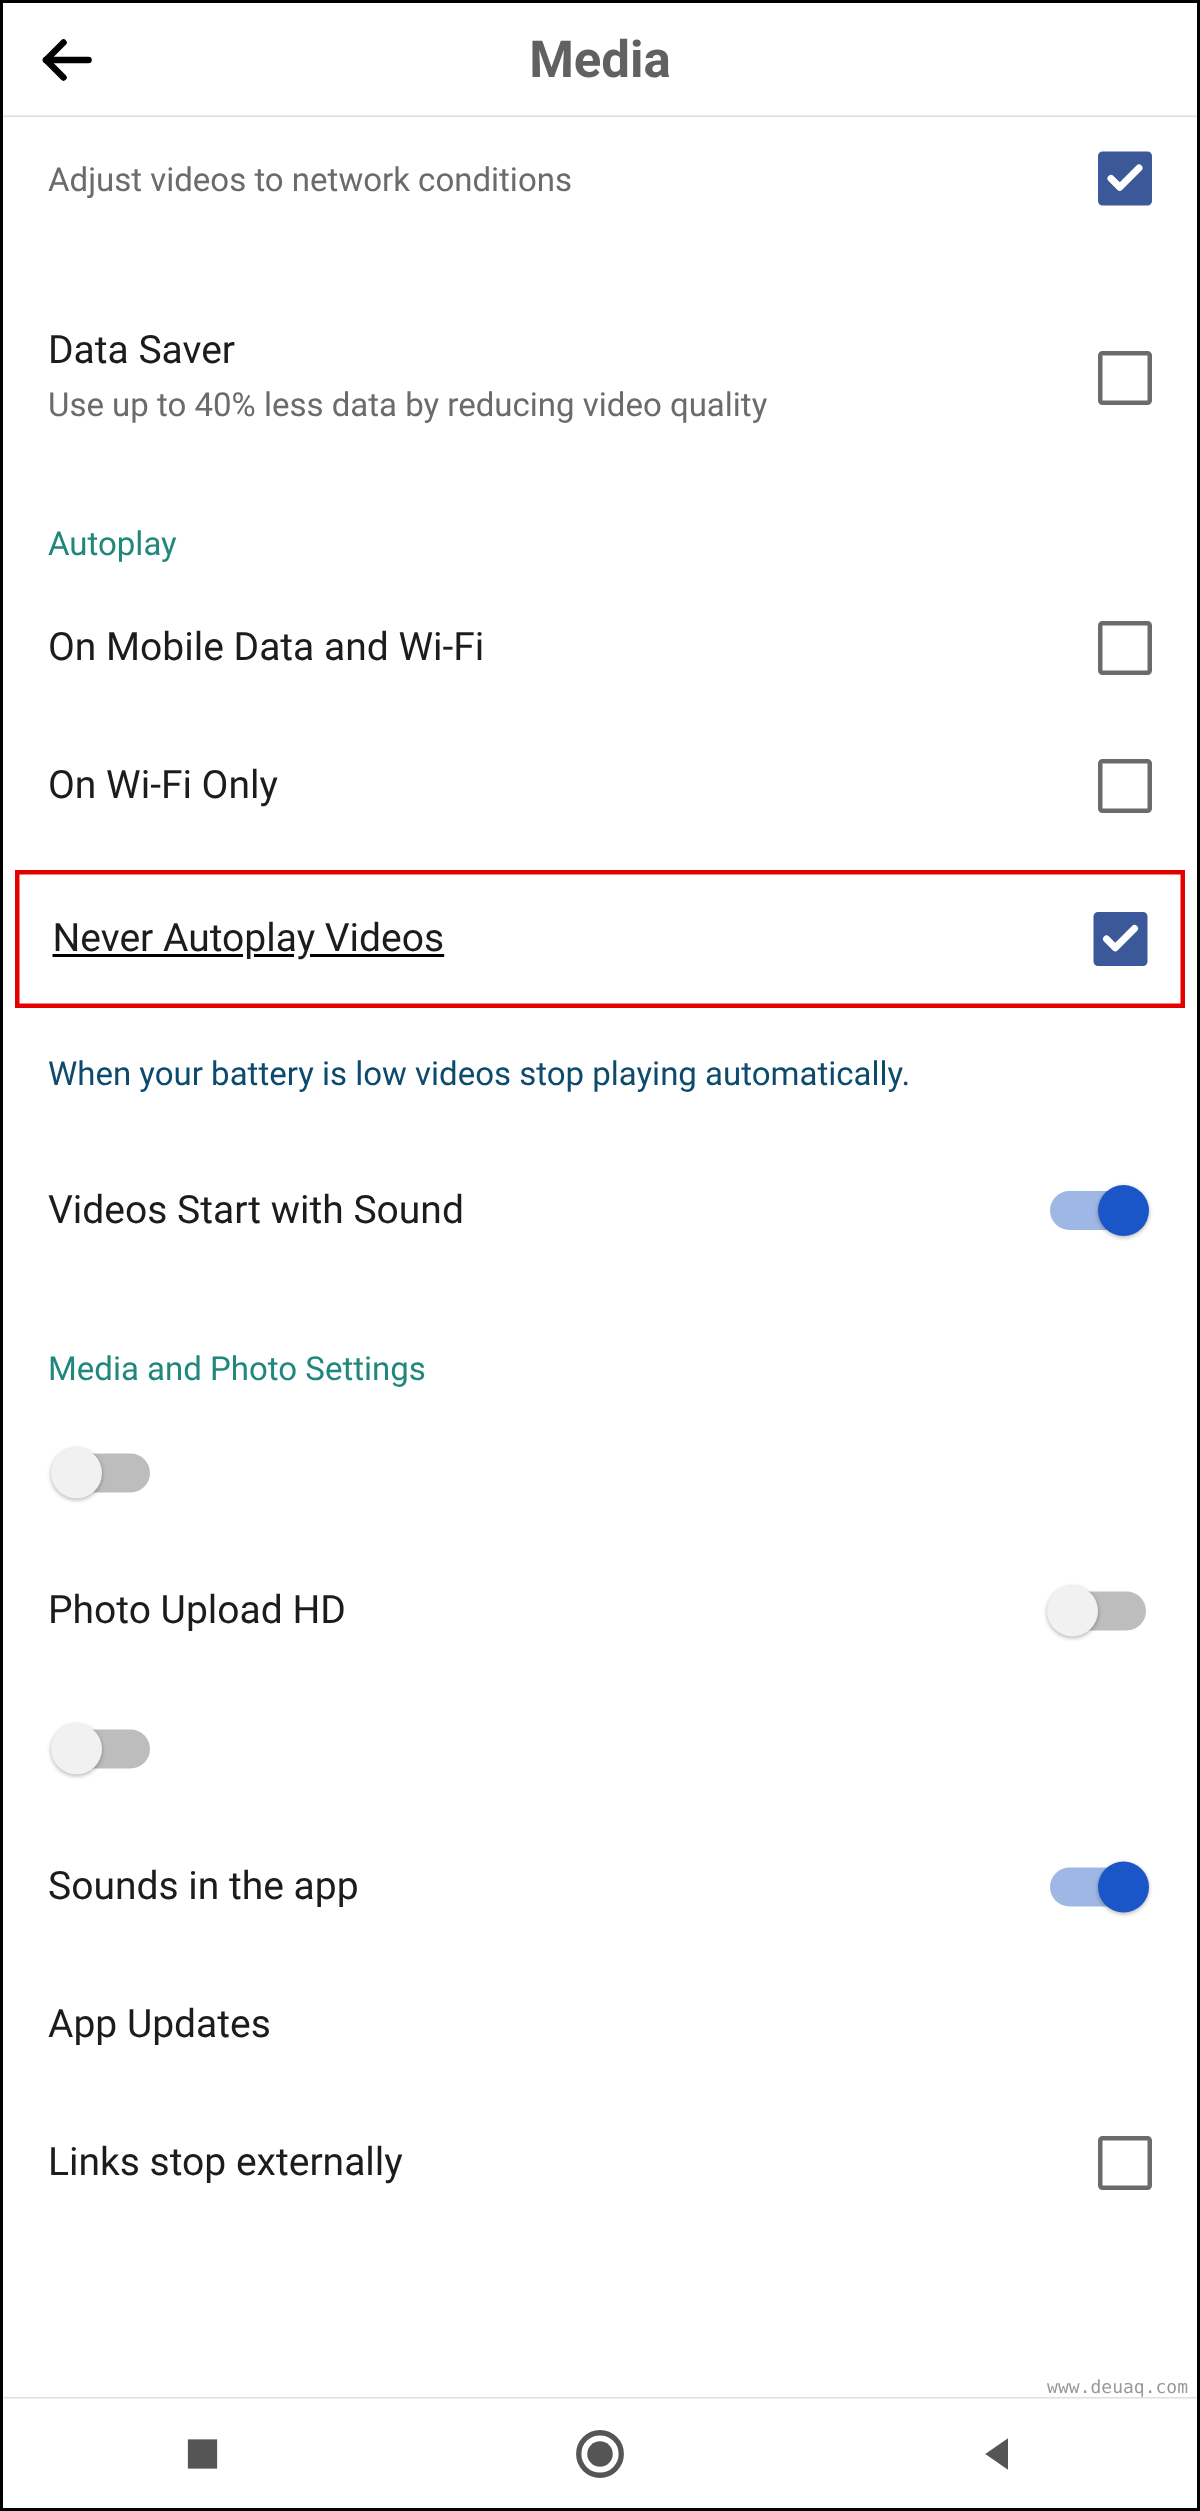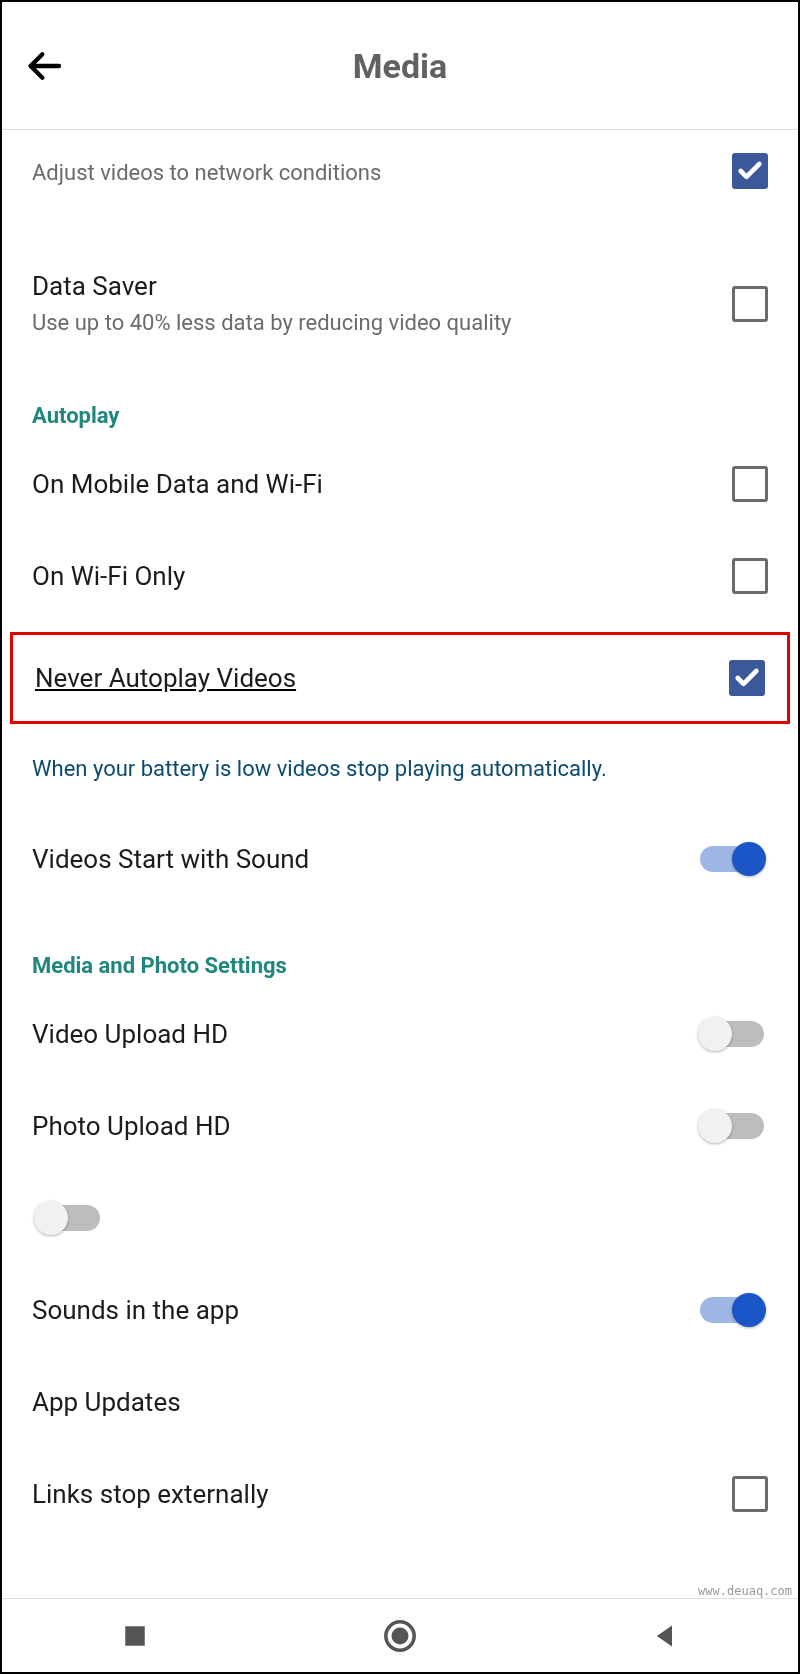--- a/index.html
+++ b/index.html
@@ -6,21 +6,21 @@
     body {
       width: 800px;
       height: 1674px;
       background: #fff;
       font-family: -apple-system, Roboto, "Helvetica Neue", Arial, sans-serif;
       position: relative;
       border: 2px solid #000;
       overflow: hidden;
     }
     .header {
-      height: 128px;
+      height: 76px;
       display: flex;
       align-items: center;
       border-bottom: 1px solid #ddd;
       position: relative;
     }
     .back-btn {
       position: absolute;
       left: 18px;
       top: 50%;
       transform: translateY(-50%);
@@ -58,21 +58,21 @@
     }
     .sub {
       font-size: 22px;
       color: #6b6b6b;
       margin-top: 4px;
       line-height: 1.35;
     }
     .section-header {
       padding: 18px 30px 10px 30px;
       font-size: 22px;
-      font-weight: 700;
+      font-weight: 400;
       color: #20877c;
     }
     .info-text {
       padding: 32px 30px;
       font-size: 22px;
       color: #0c4a6e;
     }
     .checkbox {
       width: 36px;
       height: 36px;
@@ -233,23 +233,20 @@
         <div class="track"></div>
         <div class="knob"></div>
       </div>
   </div>
 
   <div class="spacer-md"></div>
 
   <div class="section-header">Media and Photo Settings</div>
 
   <div class="row">
-    <div class="left">
-        <div class="title">Video Upload HD</div>
-      </div>
     <div class="toggle">
         <div class="track"></div>
         <div class="knob"></div>
       </div>
   </div>
 
   <div class="row">
     <div class="left">
         <div class="title">Photo Upload HD</div>
       </div>

